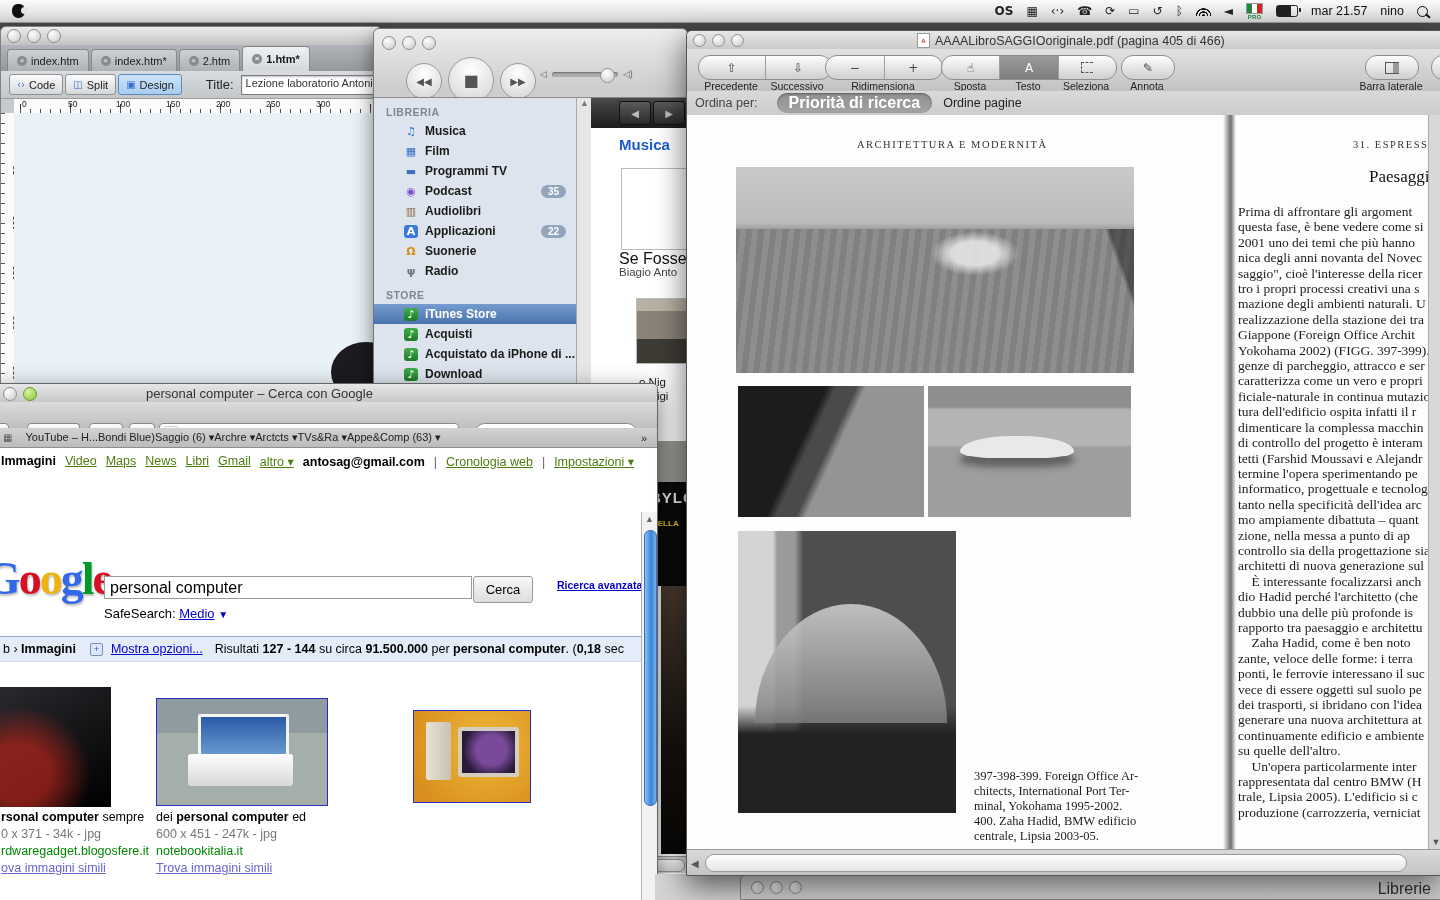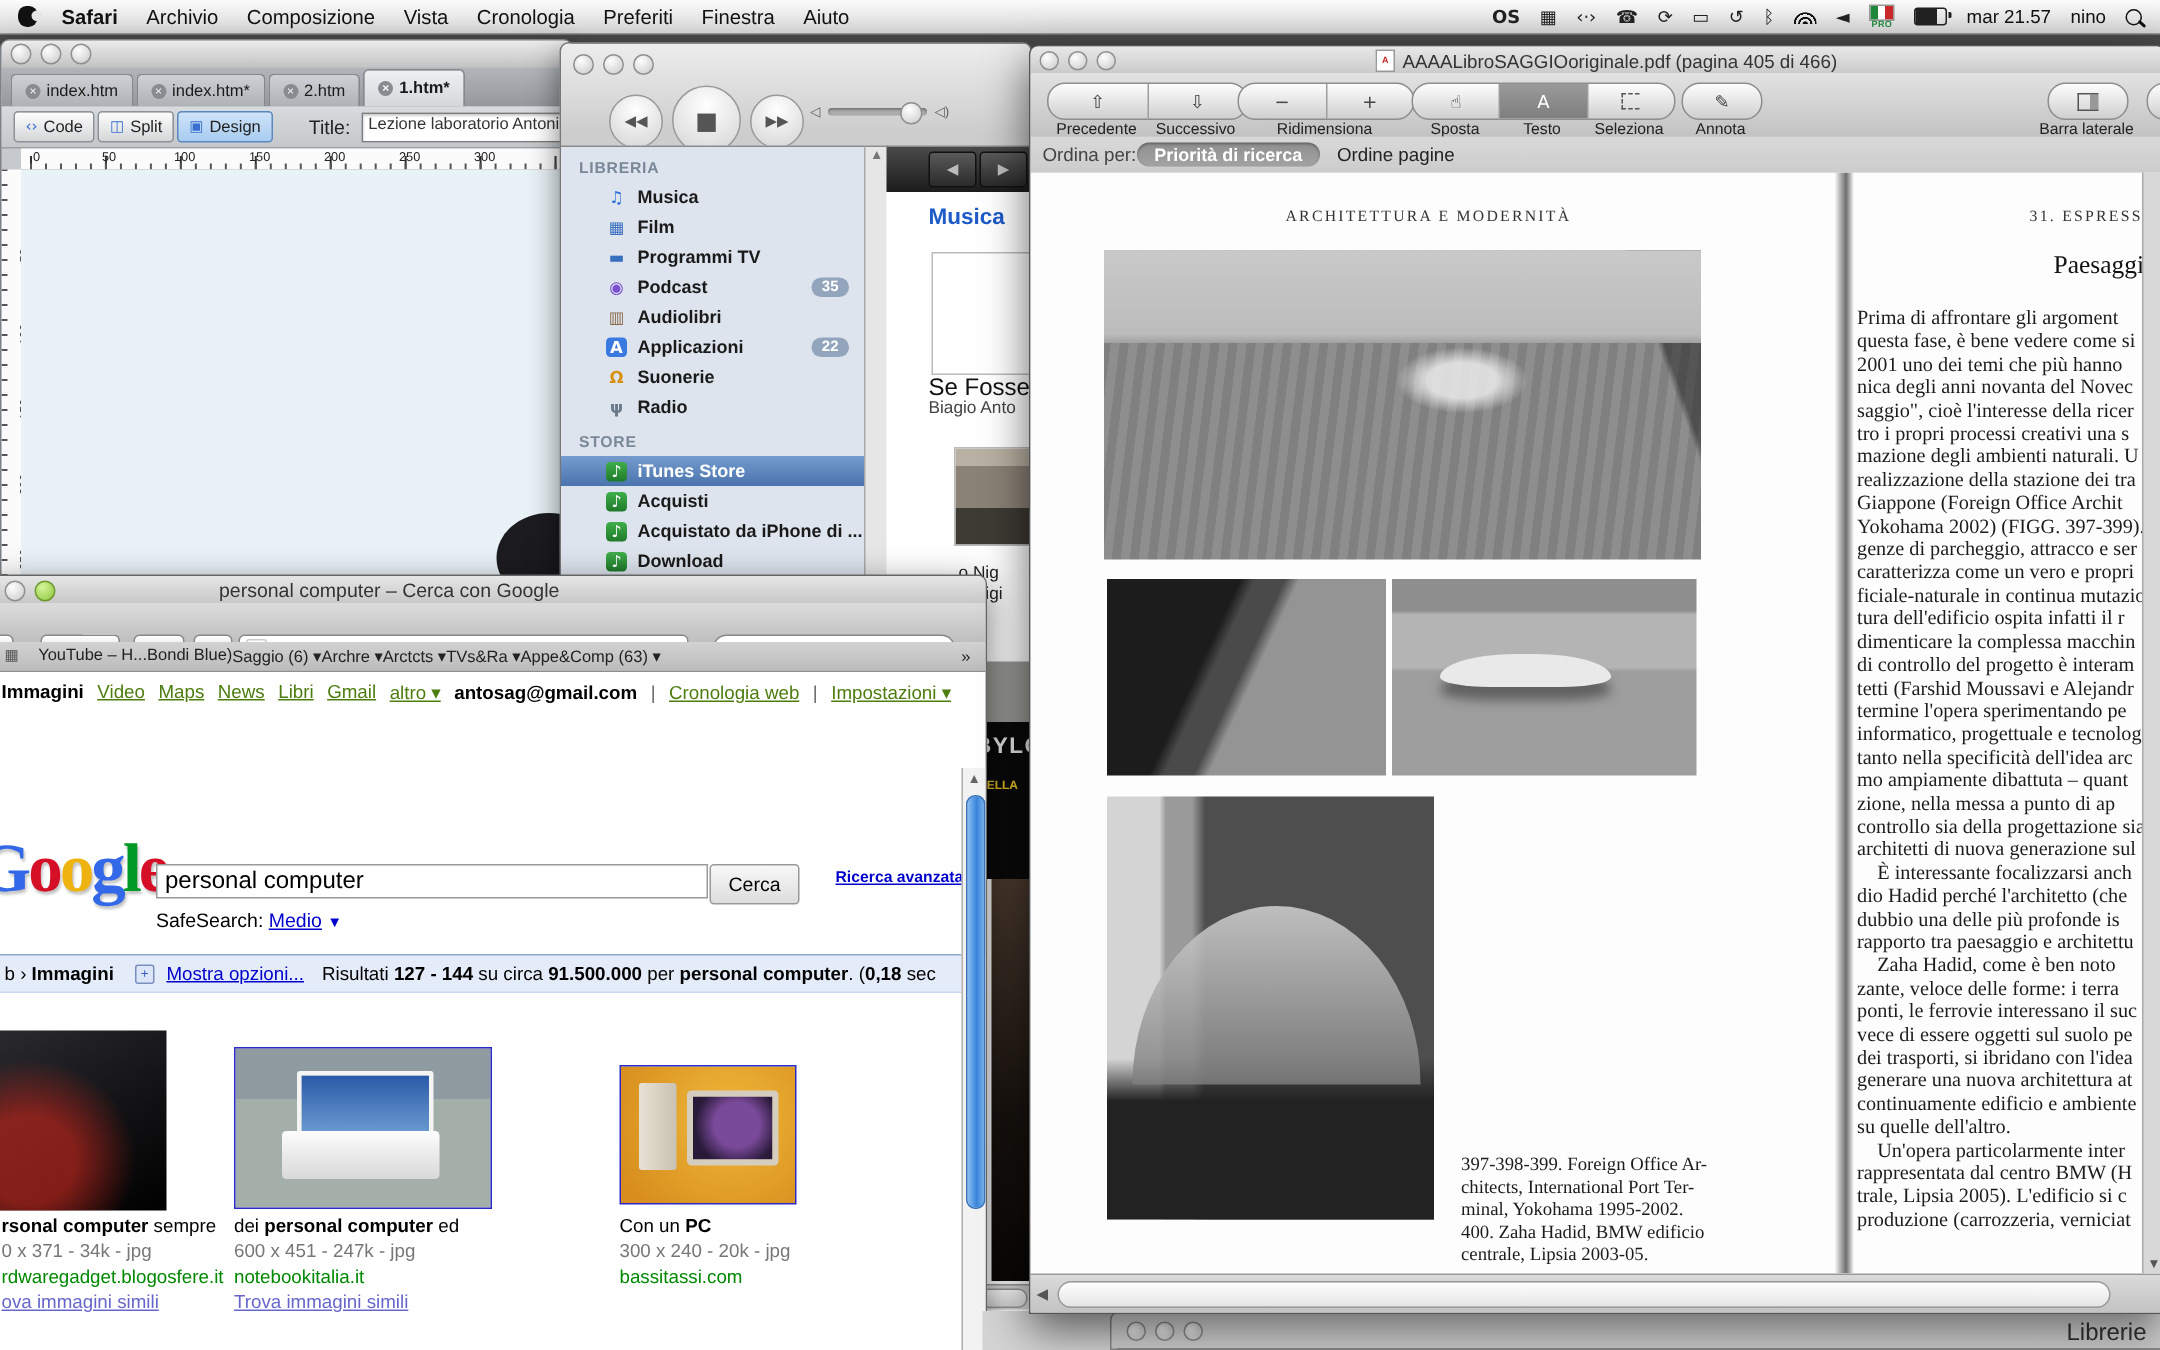--- a/index.html
+++ b/index.html
@@ -182,21 +182,21 @@
   #pdf-toolbar{position:absolute;left:0;top:18px;width:100%;height:42px;background:linear-gradient(#e2e2e2,#c2c2c2);border-bottom:1px solid #919191}
   .seg{display:flex;position:absolute;top:6px;height:23px;border:1px solid #8e8e8e;border-radius:12px;overflow:hidden;background:linear-gradient(#fdfdfd,#cfcfcf)}
   .seg span{display:flex;align-items:center;justify-content:center;border-right:1px solid #9e9e9e;color:#444;font-size:12px;font-family:"DejaVu Sans",sans-serif}
   .seg span:last-child{border-right:none}
   .seg span.on{background:linear-gradient(#9a9a9a,#7e7e7e);color:#fff}
   .dashbox{width:11px;height:9px;border:1px dashed #555}
   .sidebox{width:13px;height:10px;border:1px solid #555;background:linear-gradient(90deg,rgba(0,0,0,0) 0 55%,#999 55%)}
   .tlabel{position:absolute;top:31px;font-size:10.5px;color:#222;text-align:center}
   #pdf-sort{position:absolute;left:0;top:60px;width:100%;height:24px;background:linear-gradient(#d9d9d9,#cccccc);border-bottom:1px solid #9a9a9a;display:flex;align-items:center;font-size:12.5px;color:#444}
   #pdf-sort .lab{margin-left:8px}
-  #pdf-sort .pill{margin-left:0;background:linear-gradient(#8f8f8f,#a3a3a3);color:#fff;font-weight:bold;border-radius:10px;padding:1px 12px;font-size:12px;box-shadow:inset 0 1px 2px rgba(0,0,0,.35)}
+  #pdf-sort .pill{margin-left:19px;background:linear-gradient(#8f8f8f,#a3a3a3);color:#fff;font-weight:bold;border-radius:10px;padding:1px 12px;font-size:16px;box-shadow:inset 0 1px 2px rgba(0,0,0,.35)}
   #pdf-sort .other{margin-left:11px;font-weight:normal;color:#222}
   #pdf-content{position:absolute;left:0;top:84px;width:100%;height:734px;background:#fdfdfd;overflow:hidden;font-family:"Liberation Serif",serif}
   .gutter{position:absolute;left:536px;top:0;width:13px;height:100%;background:linear-gradient(90deg,rgba(0,0,0,0),#9a9a9a 40%,#6f6f6f 60%,rgba(0,0,0,0))}
   .pg-head{position:absolute;font-size:10.5px;letter-spacing:1.5px;color:#333}
   .fig{position:absolute;background:#b5b5b5}
   .fig1{left:49px;top:52px;width:398px;height:206px;background:
      radial-gradient(ellipse at 60% 42%, rgba(235,235,235,.85) 0 7%, rgba(0,0,0,0) 13%),
      linear-gradient(180deg,#c9c9c9 0,#bcbcbc 27%,#a0a0a0 30%,rgba(0,0,0,0) 30%),
      linear-gradient(250deg,rgba(30,30,30,.5) 0 10%,rgba(0,0,0,0) 11%),
      repeating-linear-gradient(97deg,#8e8e8e 0 6px,#808080 6px 12px)}
@@ -219,30 +219,20 @@
   #pdf-vscroll{position:absolute;right:0;top:84px;width:14px;height:734px;background:#d8d8d8;border-left:1px solid #aaa}
   #pdf-vscroll .down{position:absolute;bottom:2px;width:100%;text-align:center;font-size:9px;color:#555}
 </style>
 </head>
 <body>
 
 <div id="stage">
 
   <div id="menubar" class="abs">
     <span class="apple"></span>
-    <span class="menus">
-        <span class="mi bold">Safari</span>
-        <span class="mi">Archivio</span>
-        <span class="mi">Composizione</span>
-        <span class="mi">Vista</span>
-        <span class="mi">Cronologia</span>
-        <span class="mi">Preferiti</span>
-        <span class="mi">Finestra</span>
-        <span class="mi">Aiuto</span>
-      </span>
     <span id="mb-right">
       <span class="sico b">OS</span>
       <span class="sico">▦</span>
       <span class="sico">‹·›</span>
       <span class="sico">☎</span>
       <span class="sico">⟳</span>
       <span class="sico">▭</span>
       <span class="sico">↺</span>
       <span class="sico">ᛒ</span>
       <span class="wifi"></span>
@@ -493,25 +483,20 @@
         <div><span class="b">rsonal computer</span><span> sempre</span></div>
         <div class="meta">0 x 371 - 34k - jpg</div>
         <div class="site">rdwaregadget.blogosfere.it</div>
         <div class="sim">ova immagini simili</div>
       </div>
       <div class="gcap c2">
         <div><span>dei </span><span class="b">personal computer</span><span> ed</span></div>
         <div class="meta">600 x 451 - 247k - jpg</div>
         <div class="site">notebookitalia.it</div>
         <div class="sim">Trova immagini simili</div>
-      </div>
-      <div class="gcap c3">
-        <div><span>Con un </span><span class="b">PC</span></div>
-        <div class="meta">300 x 240 - 20k - jpg</div>
-        <div class="site">bassitassi.com</div>
       </div>
 
       <div id="gscroll">
         <div class="up">▲</div>
         <div class="gthumb"></div>
       </div>
     </div>
   </div>
 
   <div id="lib-fill" class="abs"></div>

